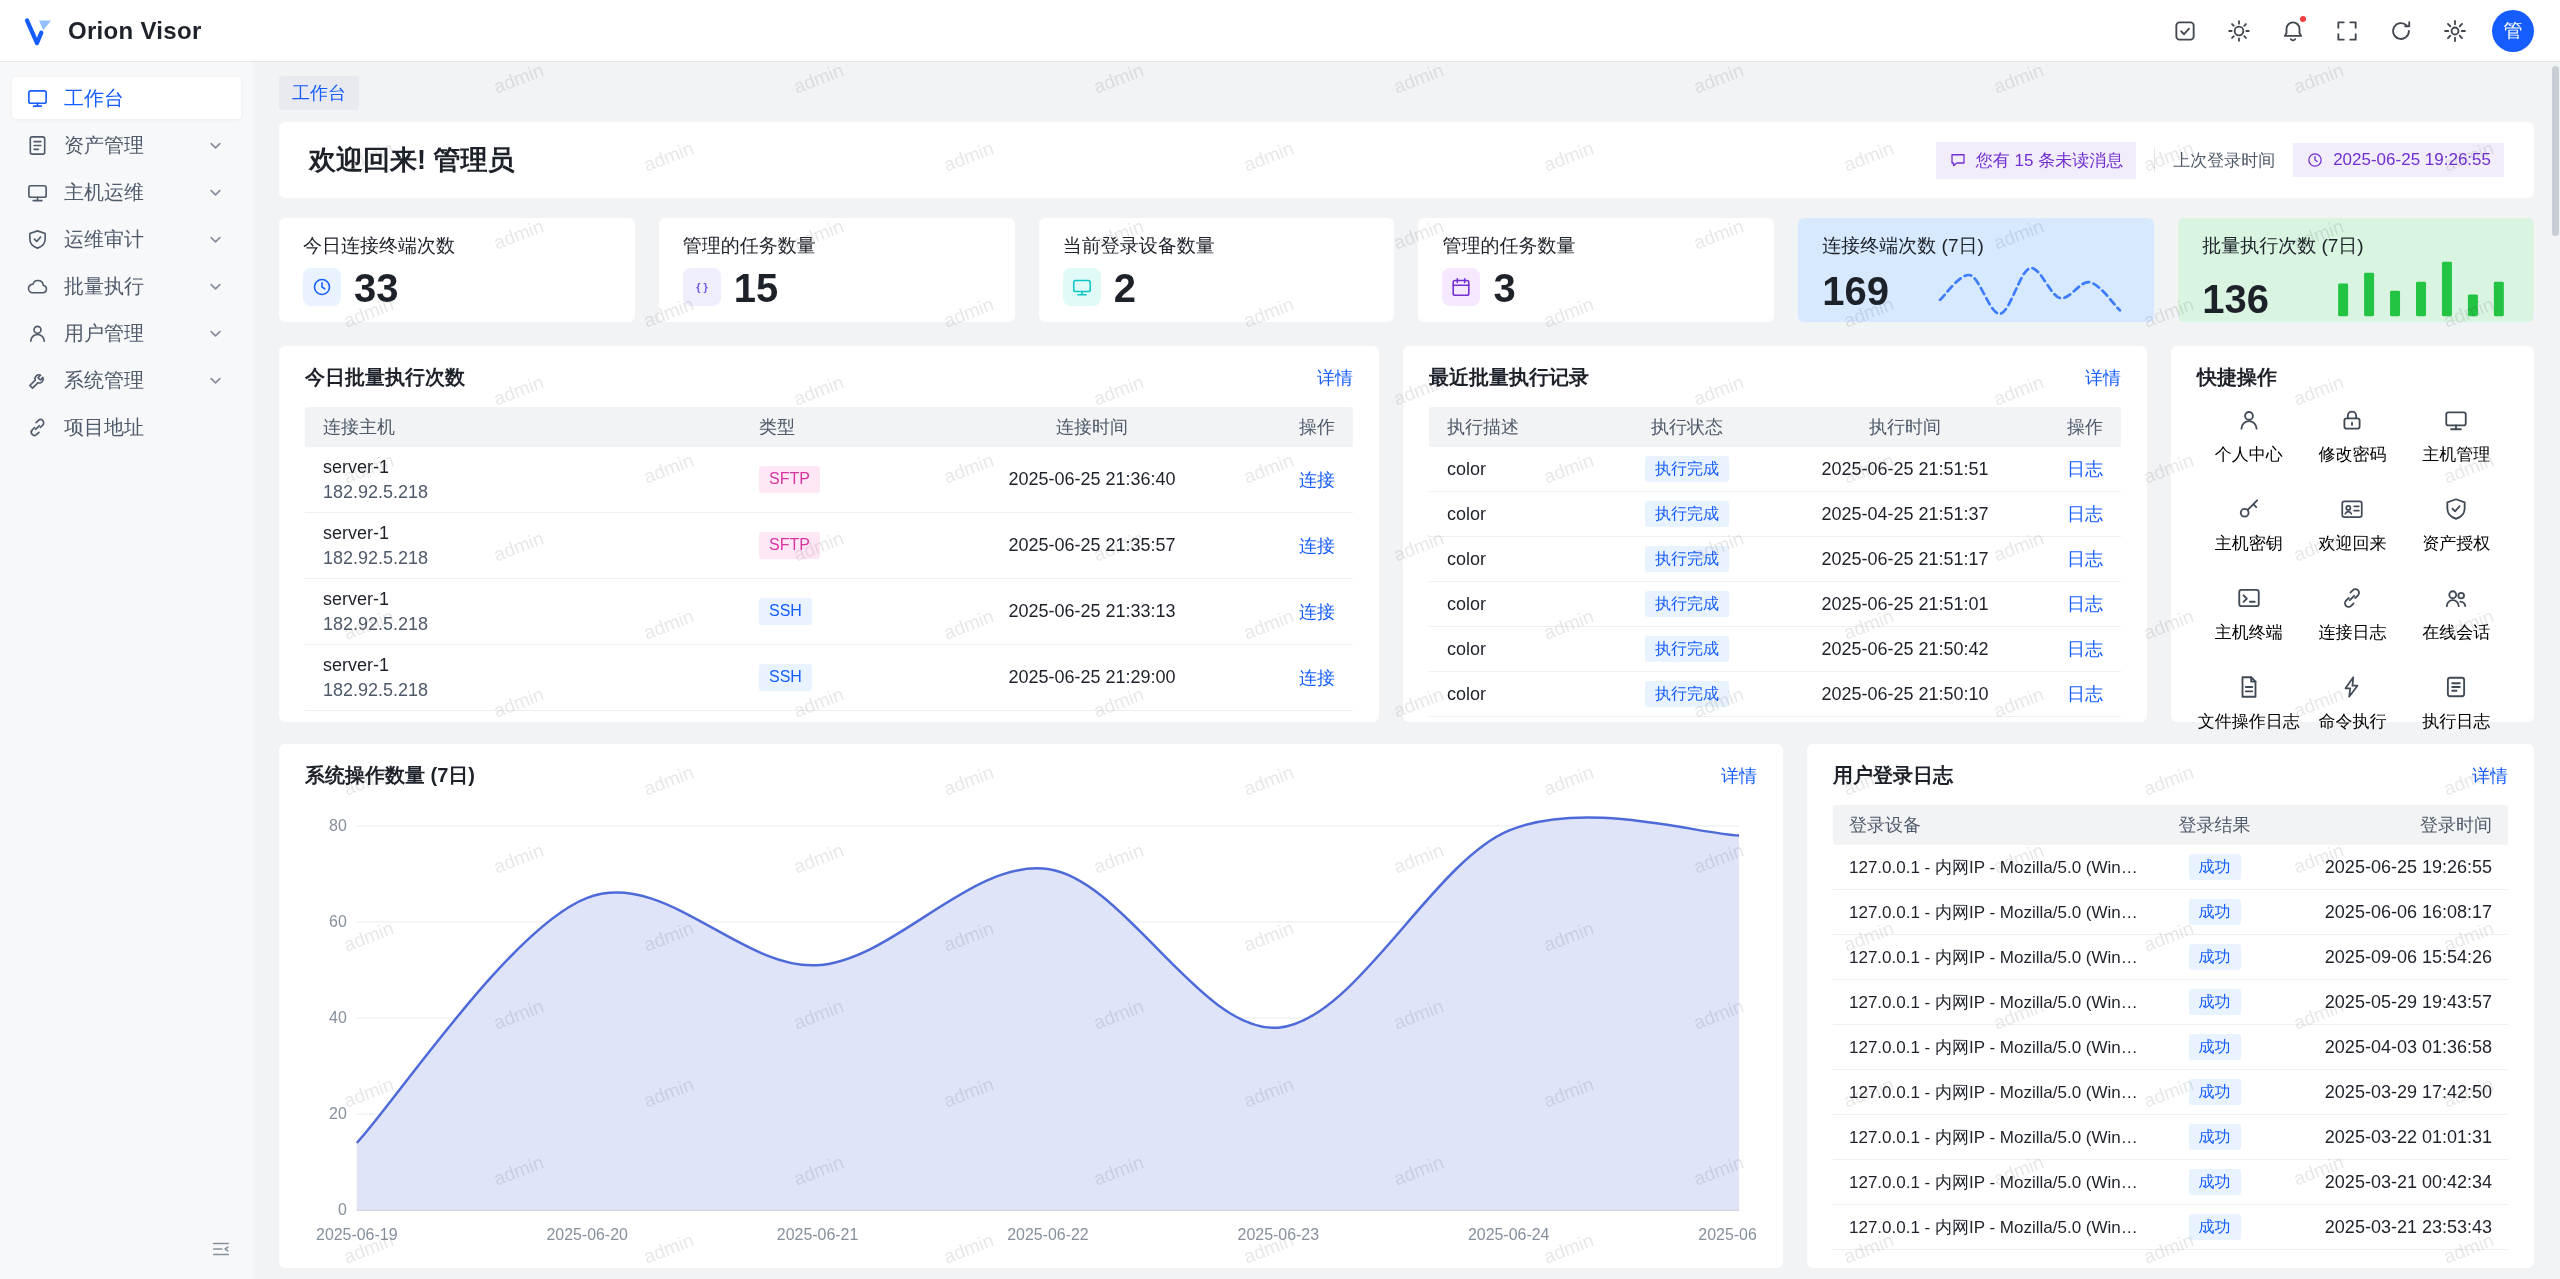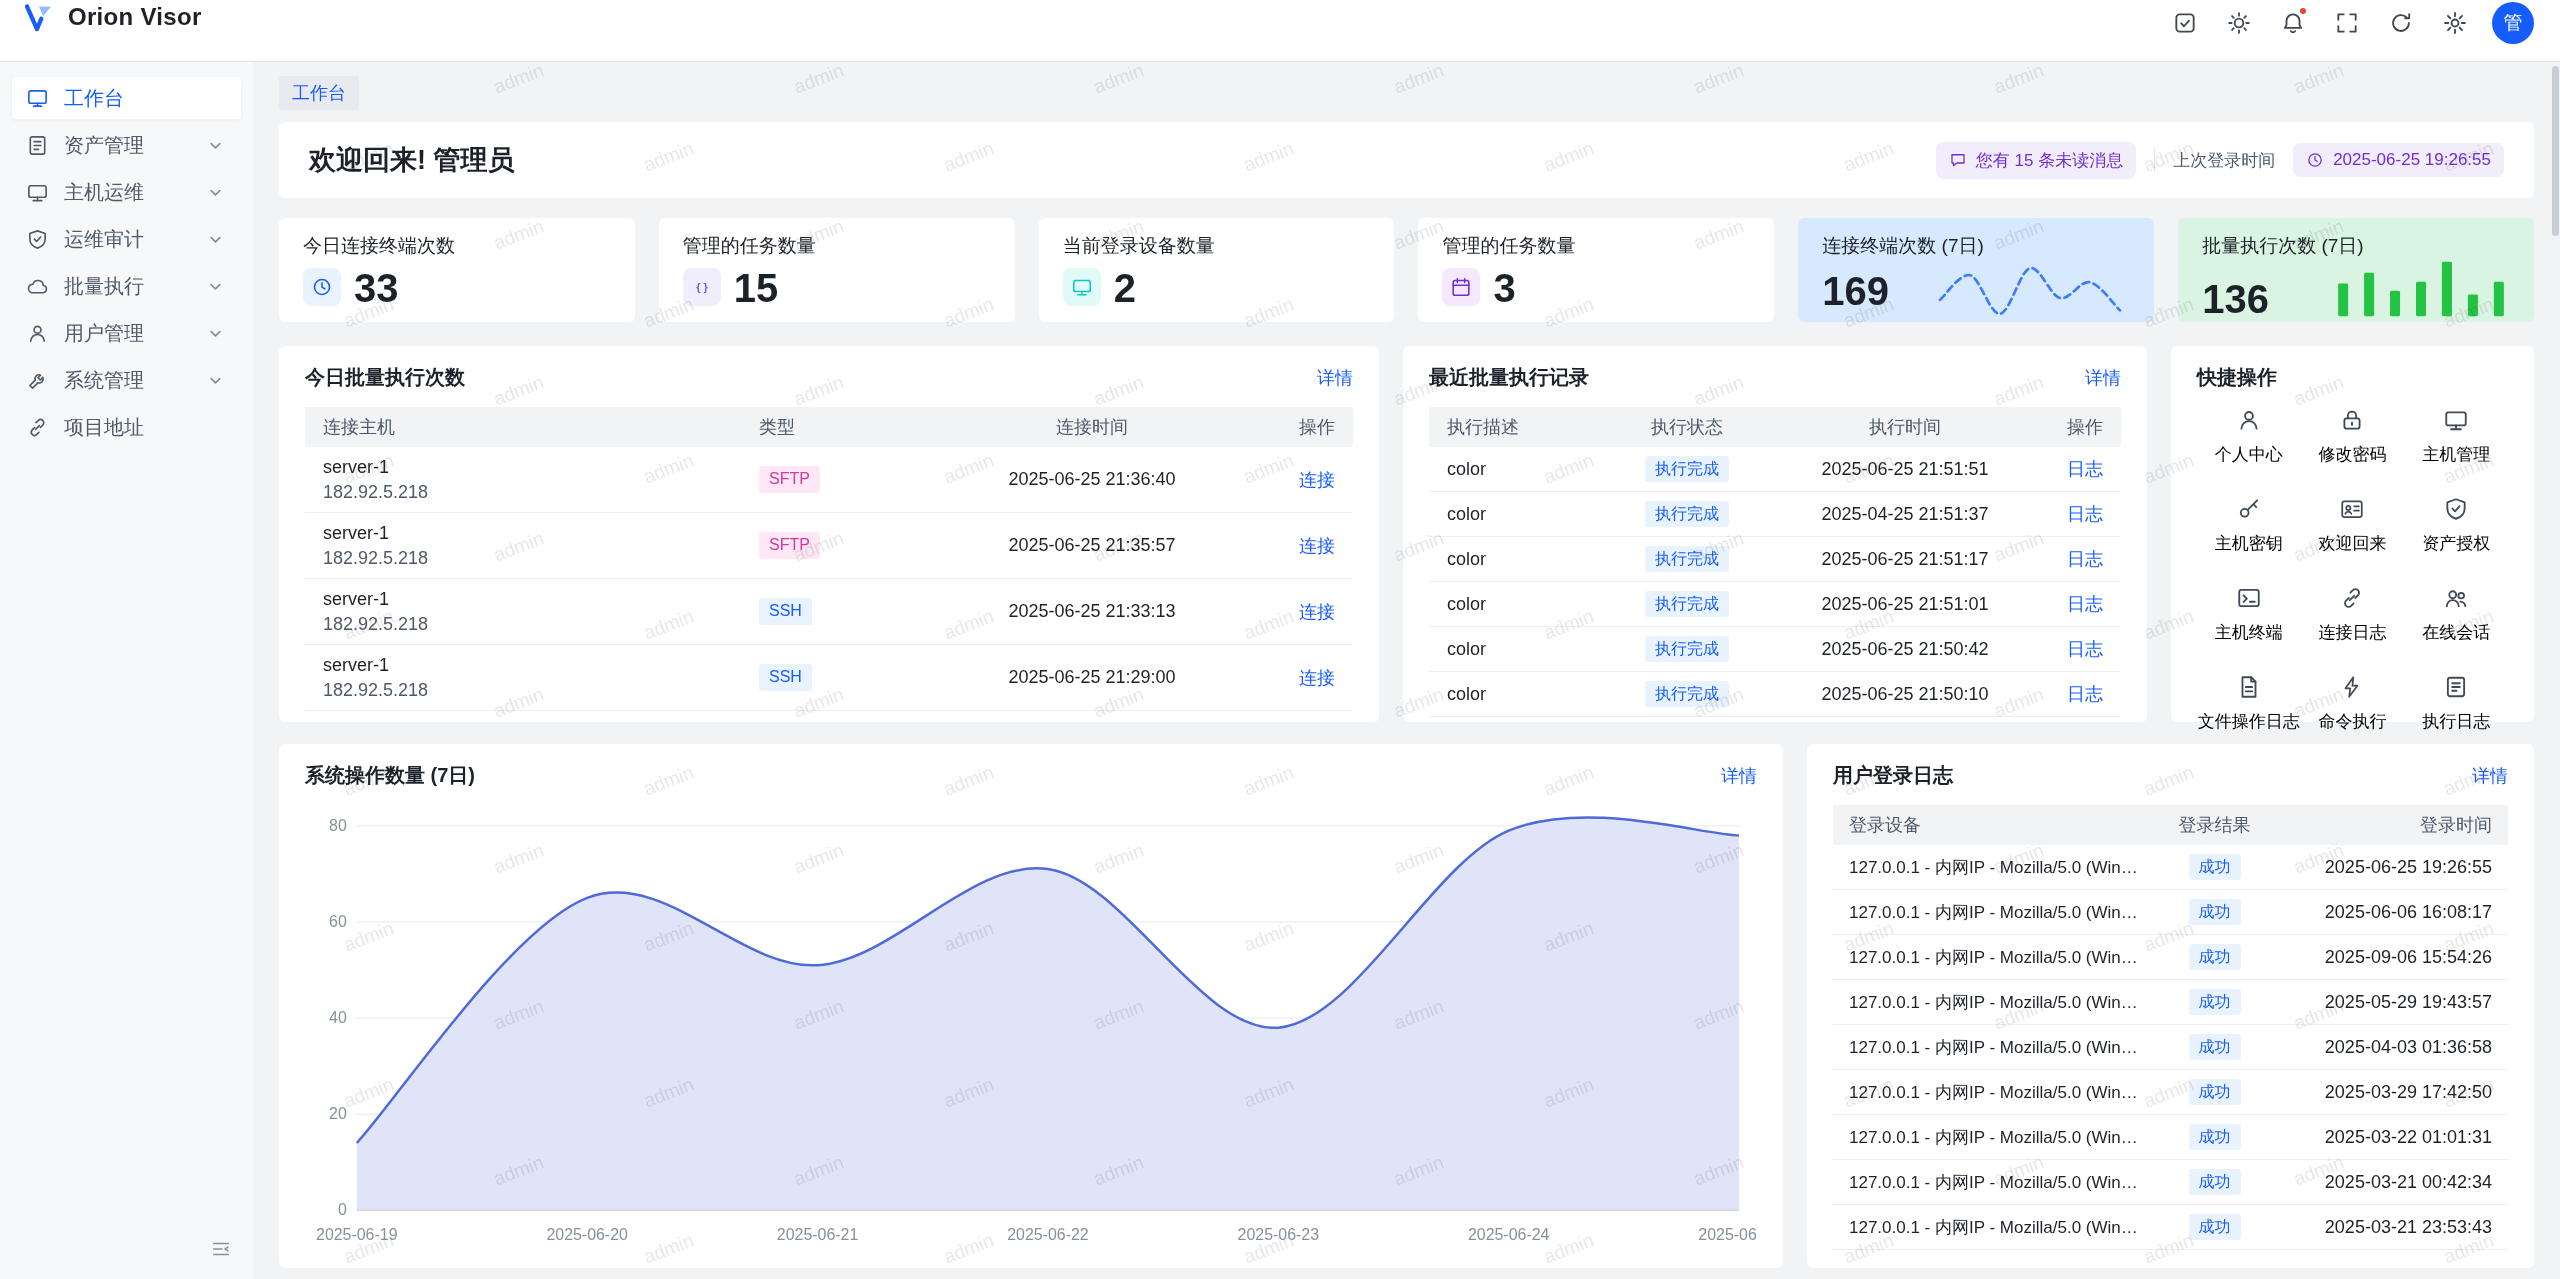--- a/index.html
+++ b/index.html
@@ -1,20 +1,20 @@
 <!DOCTYPE html>
 <html style="--primary: #165dff; --success: #23c343; --purple: #722ed1; --magenta: #d5369f; --danger: #f53f3f;"><head>
 <meta charset="utf-8">
 <style>
   *{box-sizing:border-box;margin:0;padding:0;}
   html,body{width:2560px;height:1279px;}
   body{font-family:"Liberation Sans","DejaVu Sans",sans-serif;background:#f2f3f5;color:#1d2129;overflow:hidden;position:relative;}
   .icon{display:block;}
   
-  .topbar{position:fixed;top:0;left:0;right:0;height:62px;background:#fff;border-bottom:1px solid #e5e6eb;display:flex;align-items:flex-start;justify-content:space-between;padding:0 26px 0 22px;z-index:40;}
+  .topbar{position:fixed;top:0;left:0;right:0;height:62px;background:#fff;border-bottom:1px solid #e5e6eb;display:flex;align-items:center;justify-content:space-between;padding:0 26px 0 22px;z-index:40;}
   .logo{display:flex;align-items:center;gap:12px;cursor:pointer;}
   .logo-mark{width:34px;height:34px;}
   .logo-text{font-size:24px;font-weight:600;color:#1d2129;letter-spacing:.3px;}
   .topbar-right{display:flex;align-items:center;}
   .topbar-actions{display:contents;}
   .tb-btn{position:relative;width:46px;height:46px;border:none;background:transparent;border-radius:50%;display:flex;align-items:center;justify-content:center;color:#42474f;cursor:pointer;margin-left:8px;}
   .tb-btn .icon{width:26px;height:26px;}
   .dot{position:absolute;top:6px;right:8px;width:10px;height:10px;border-radius:50%;background:#f53f3f;border:2px solid #fff;}
   .avatar{width:42px;height:42px;border-radius:50%;background:var(--primary,#165dff);color:#fff;font-size:19px;display:flex;align-items:center;justify-content:center;margin-left:14px;cursor:pointer;font-weight:500;}
   
@@ -31,21 +31,21 @@
   .main{position:absolute;top:62px;left:253px;width:2307px;bottom:0;padding:14px 26px 0 26px;}
   .watermark-layer{position:absolute;inset:0;overflow:hidden;pointer-events:none;z-index:10;}
   .wm{position:absolute;transform:rotate(-21deg);color:rgba(60,60,60,.12);font-size:19px;white-space:nowrap;}
   .breadcrumb{height:34px;display:flex;align-items:center;}
   .crumb-chip{background:#e8eaef;color:var(--primary,#165dff);font-size:18px;padding:5px 13px;border-radius:3px;cursor:pointer;}
   .card{background:#fff;border-radius:6px;}
   
   .welcome{margin-top:12px;height:76px;display:flex;align-items:center;justify-content:space-between;padding:0 30px;}
   .welcome-title{font-size:27px;font-weight:600;}
   .welcome-right{display:flex;align-items:center;gap:18px;}
-  .chip{display:inline-flex;align-items:center;gap:9px;background:#f1edfb;color:#722ed1;font-size:17px;padding:7px 13px;border-radius:8px;}
+  .chip{display:inline-flex;align-items:center;gap:9px;background:#f1edfb;color:#722ed1;font-size:17px;padding:7px 13px;border-radius:0;}
   .chip .icon{width:18px;height:18px;}
   .chip.clickable{cursor:pointer;}
   .vdiv{width:1px;height:24px;background:#e5e6eb;}
   .muted{color:#4e5969;font-size:17px;}
   
   .stats-row{display:flex;gap:24px;margin-top:20px;}
   .stats-plain{display:contents;}
   .stat-card{flex:1;height:104px;padding:15px 24px 14px;display:flex;flex-direction:column;justify-content:space-between;}
   .stat-label{font-size:19px;font-weight:500;color:#1d2129;}
   .stat-value-row{display:flex;align-items:flex-start;gap:13px;}

